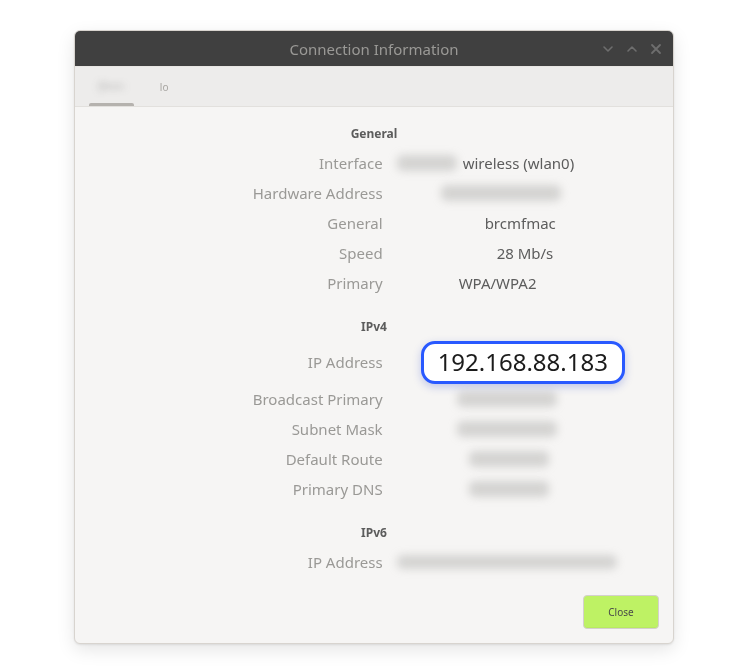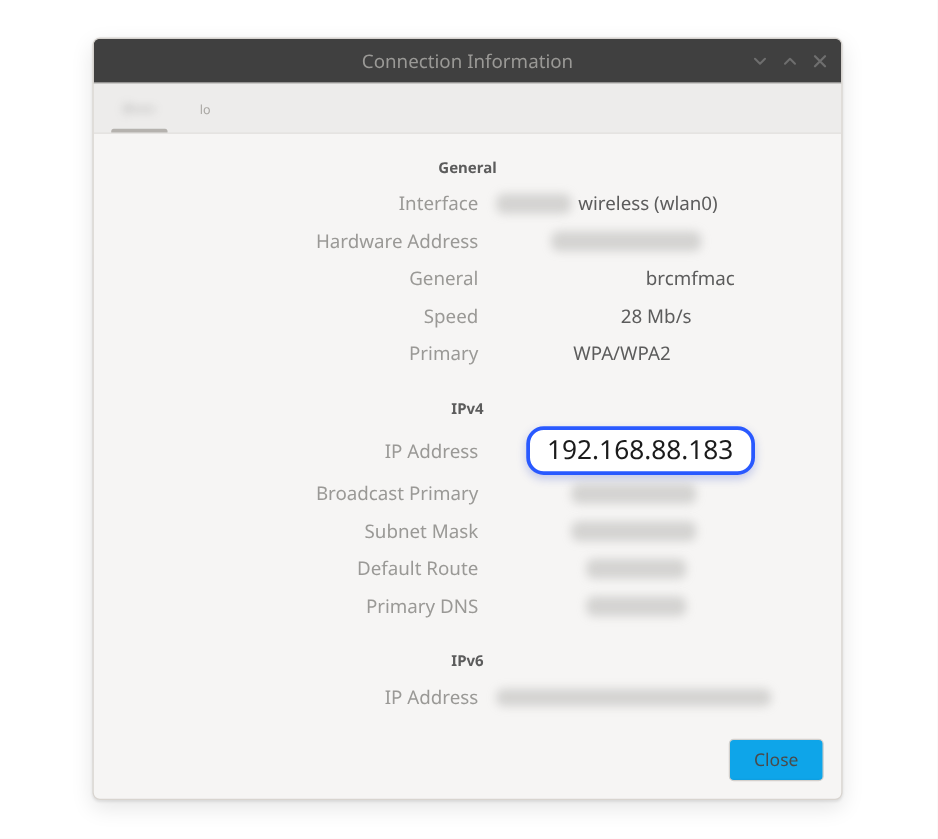--- a/index.html
+++ b/index.html
@@ -136,40 +136,40 @@
   .smudge.w80  { width: 80px;  }
   .smudge.w60  { width: 60px;  }
   .smudge.w220 { width: 220px; height: 14px; }
   .highlight {
     display: inline-block;
     border: 3px solid #2959ff;
     background: #ffffff;
     color: #1b1b1b;
     border-radius: 14px;
     padding: 4px 14px 5px 14px;
-    font-size: 21px;
+    font-size: 24px;
     line-height: 1.15;
     box-shadow: 0 3px 8px rgba(30,60,200,0.25);
     position: relative;
     left: -6px;
   }
   .buttonbar {
     display: flex;
     justify-content: flex-end;
     padding: 10px 14px 14px 14px;
   }
   .btn {
     min-width: 76px;
     height: 34px;
     padding: 0 0;
-    background: #0ea5e9;
+    background: #bef264;
     border: 1px solid #d4d0cc;
     border-radius: 4px;
     color: #4a4a4a;
-    font-size: 14px;
+    font-size: 10px;
     cursor: pointer;
     display: inline-flex;
     align-items: center;
     justify-content: center;
     box-shadow: inset 0 -1px 0 rgba(0,0,0,0.03);
   }
 </style>
 </head>
 <body>
 
@@ -217,21 +217,21 @@
     </div>
     <div class="row">
       <div class="label">Hardware Address</div>
       <div class="value">
         <span style="margin-left:44px" class="smudge w120"></span>
       </div>
     </div>
     <div class="row">
       <div class="label">General</div>
       <div class="value">
-        <span style="margin-left:120px">brcmfmac</span>
+        <span style="margin-left:88px">brcmfmac</span>
       </div>
     </div>
     <div class="row">
       <div class="label">Speed</div>
       <div class="value">
         <span style="margin-left:100px">28 Mb/s</span>
       </div>
     </div>
     <div class="row">
       <div class="label">Primary</div>

